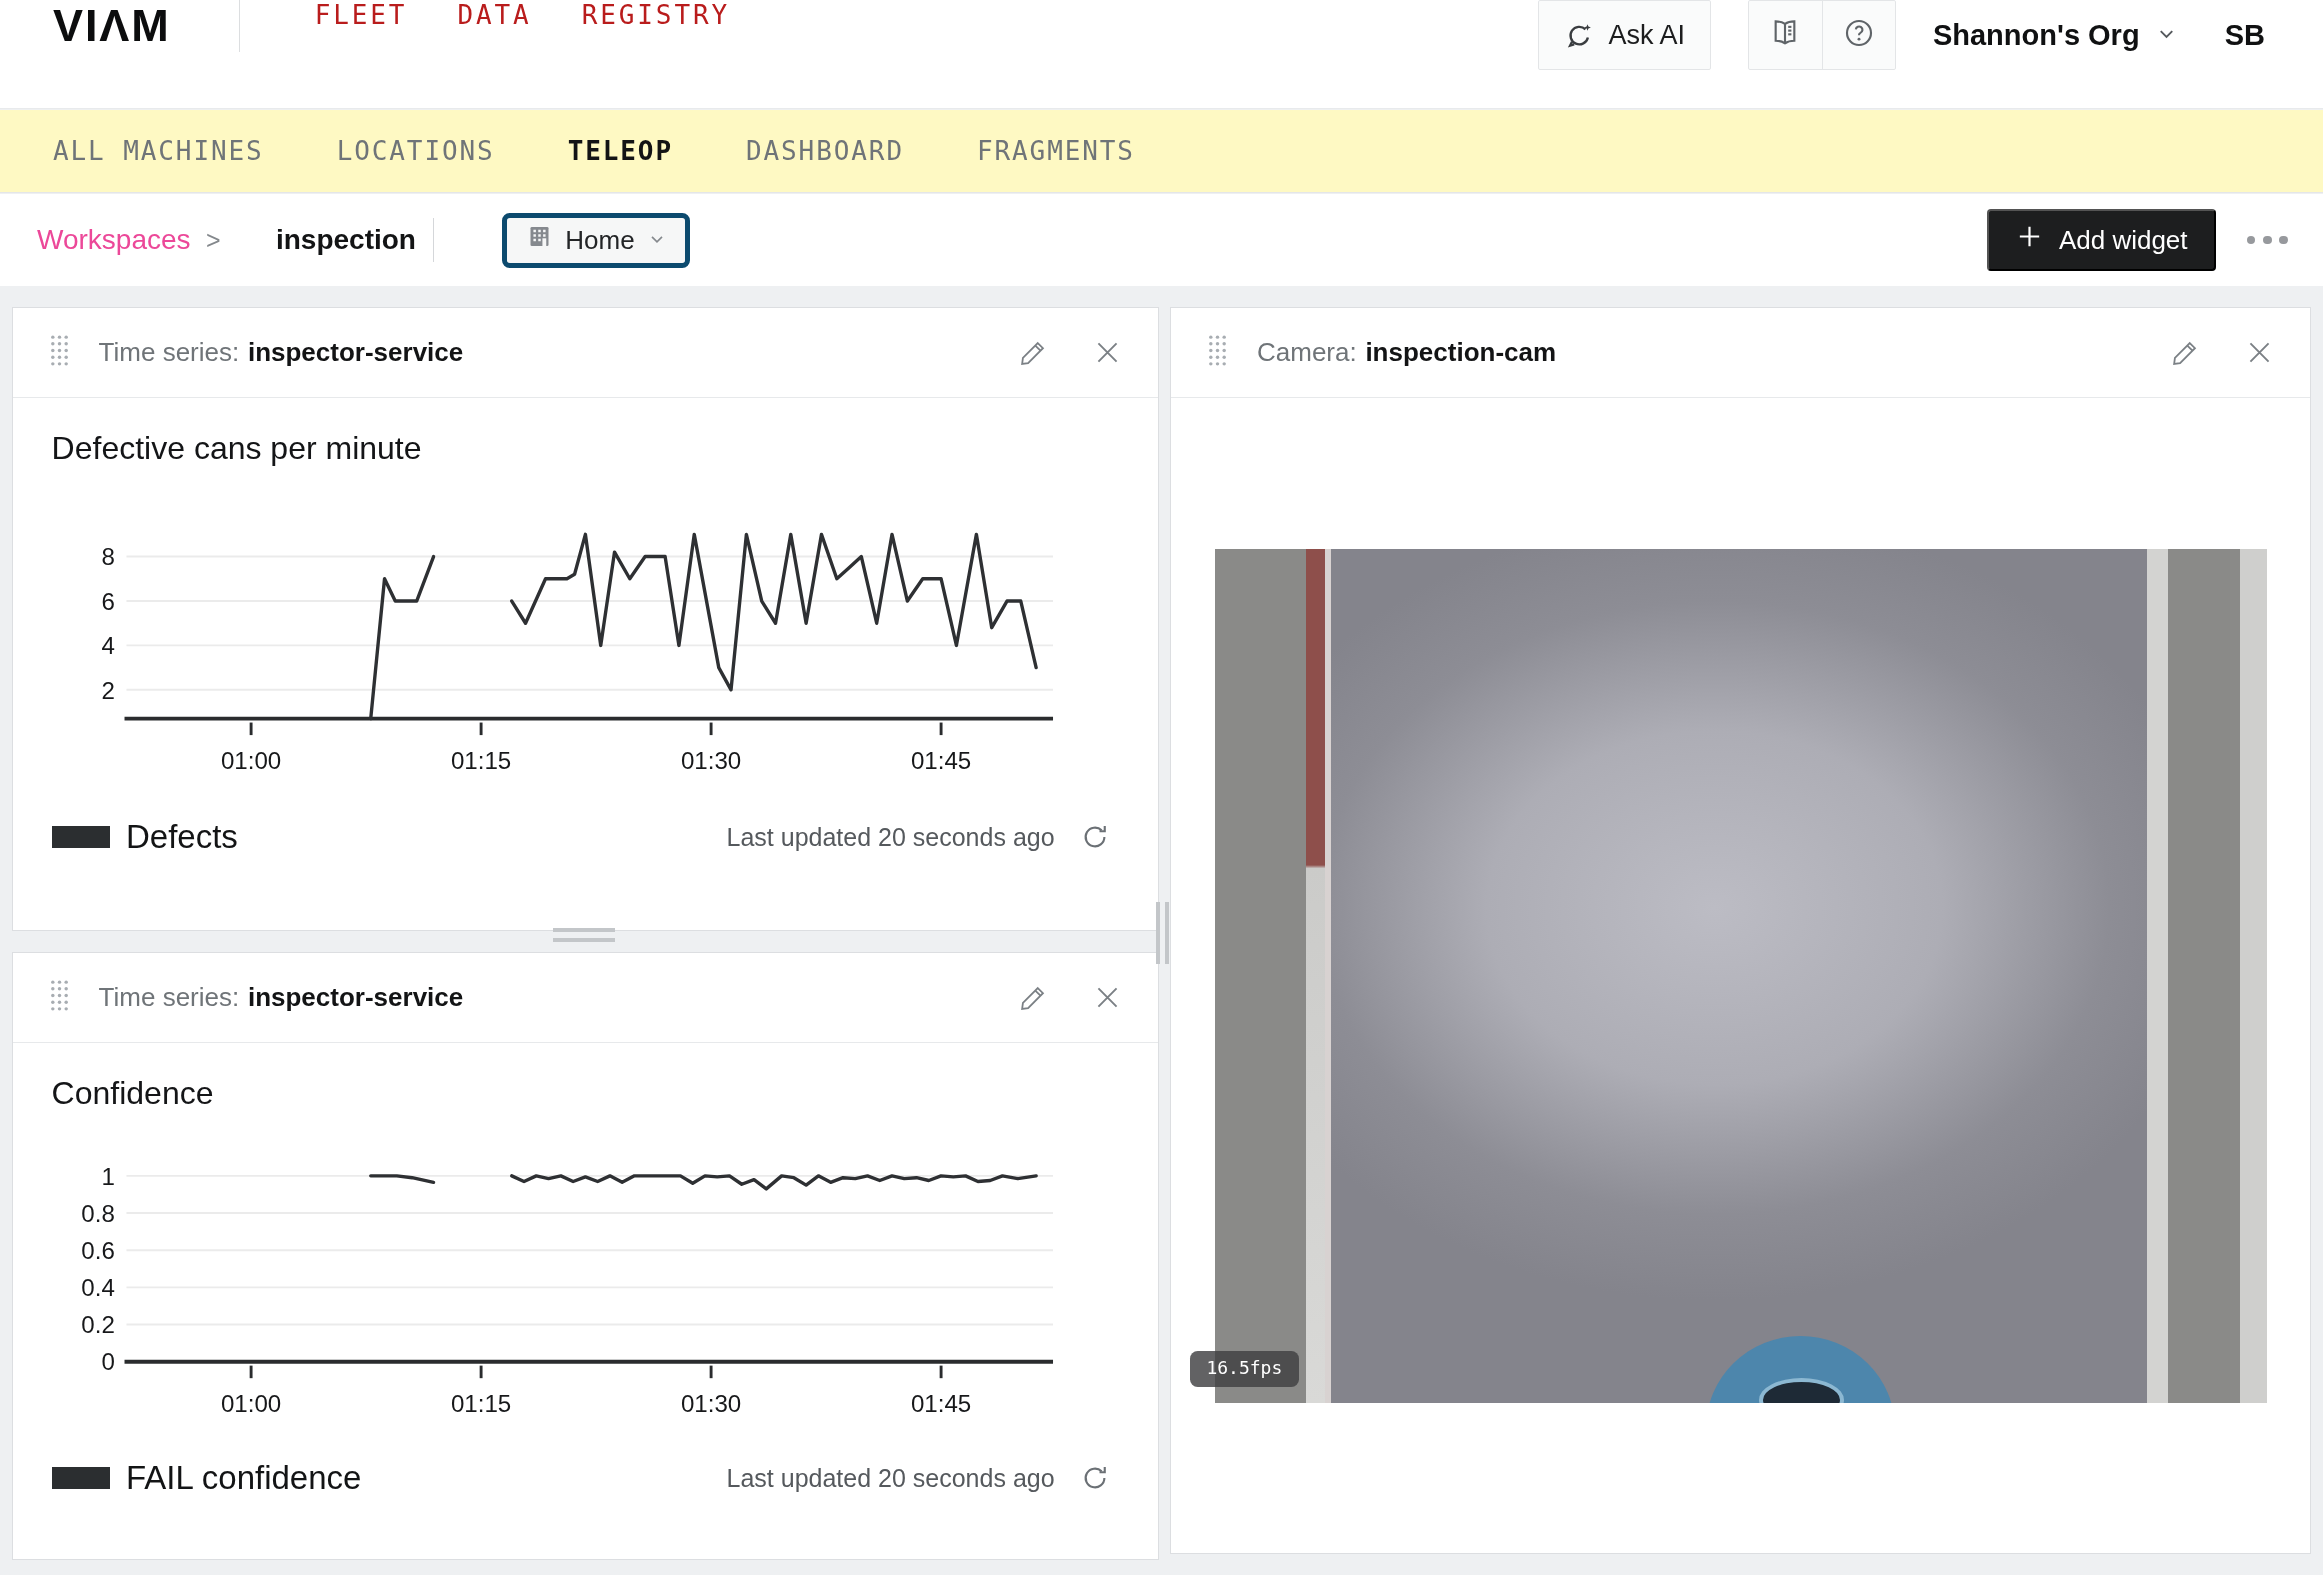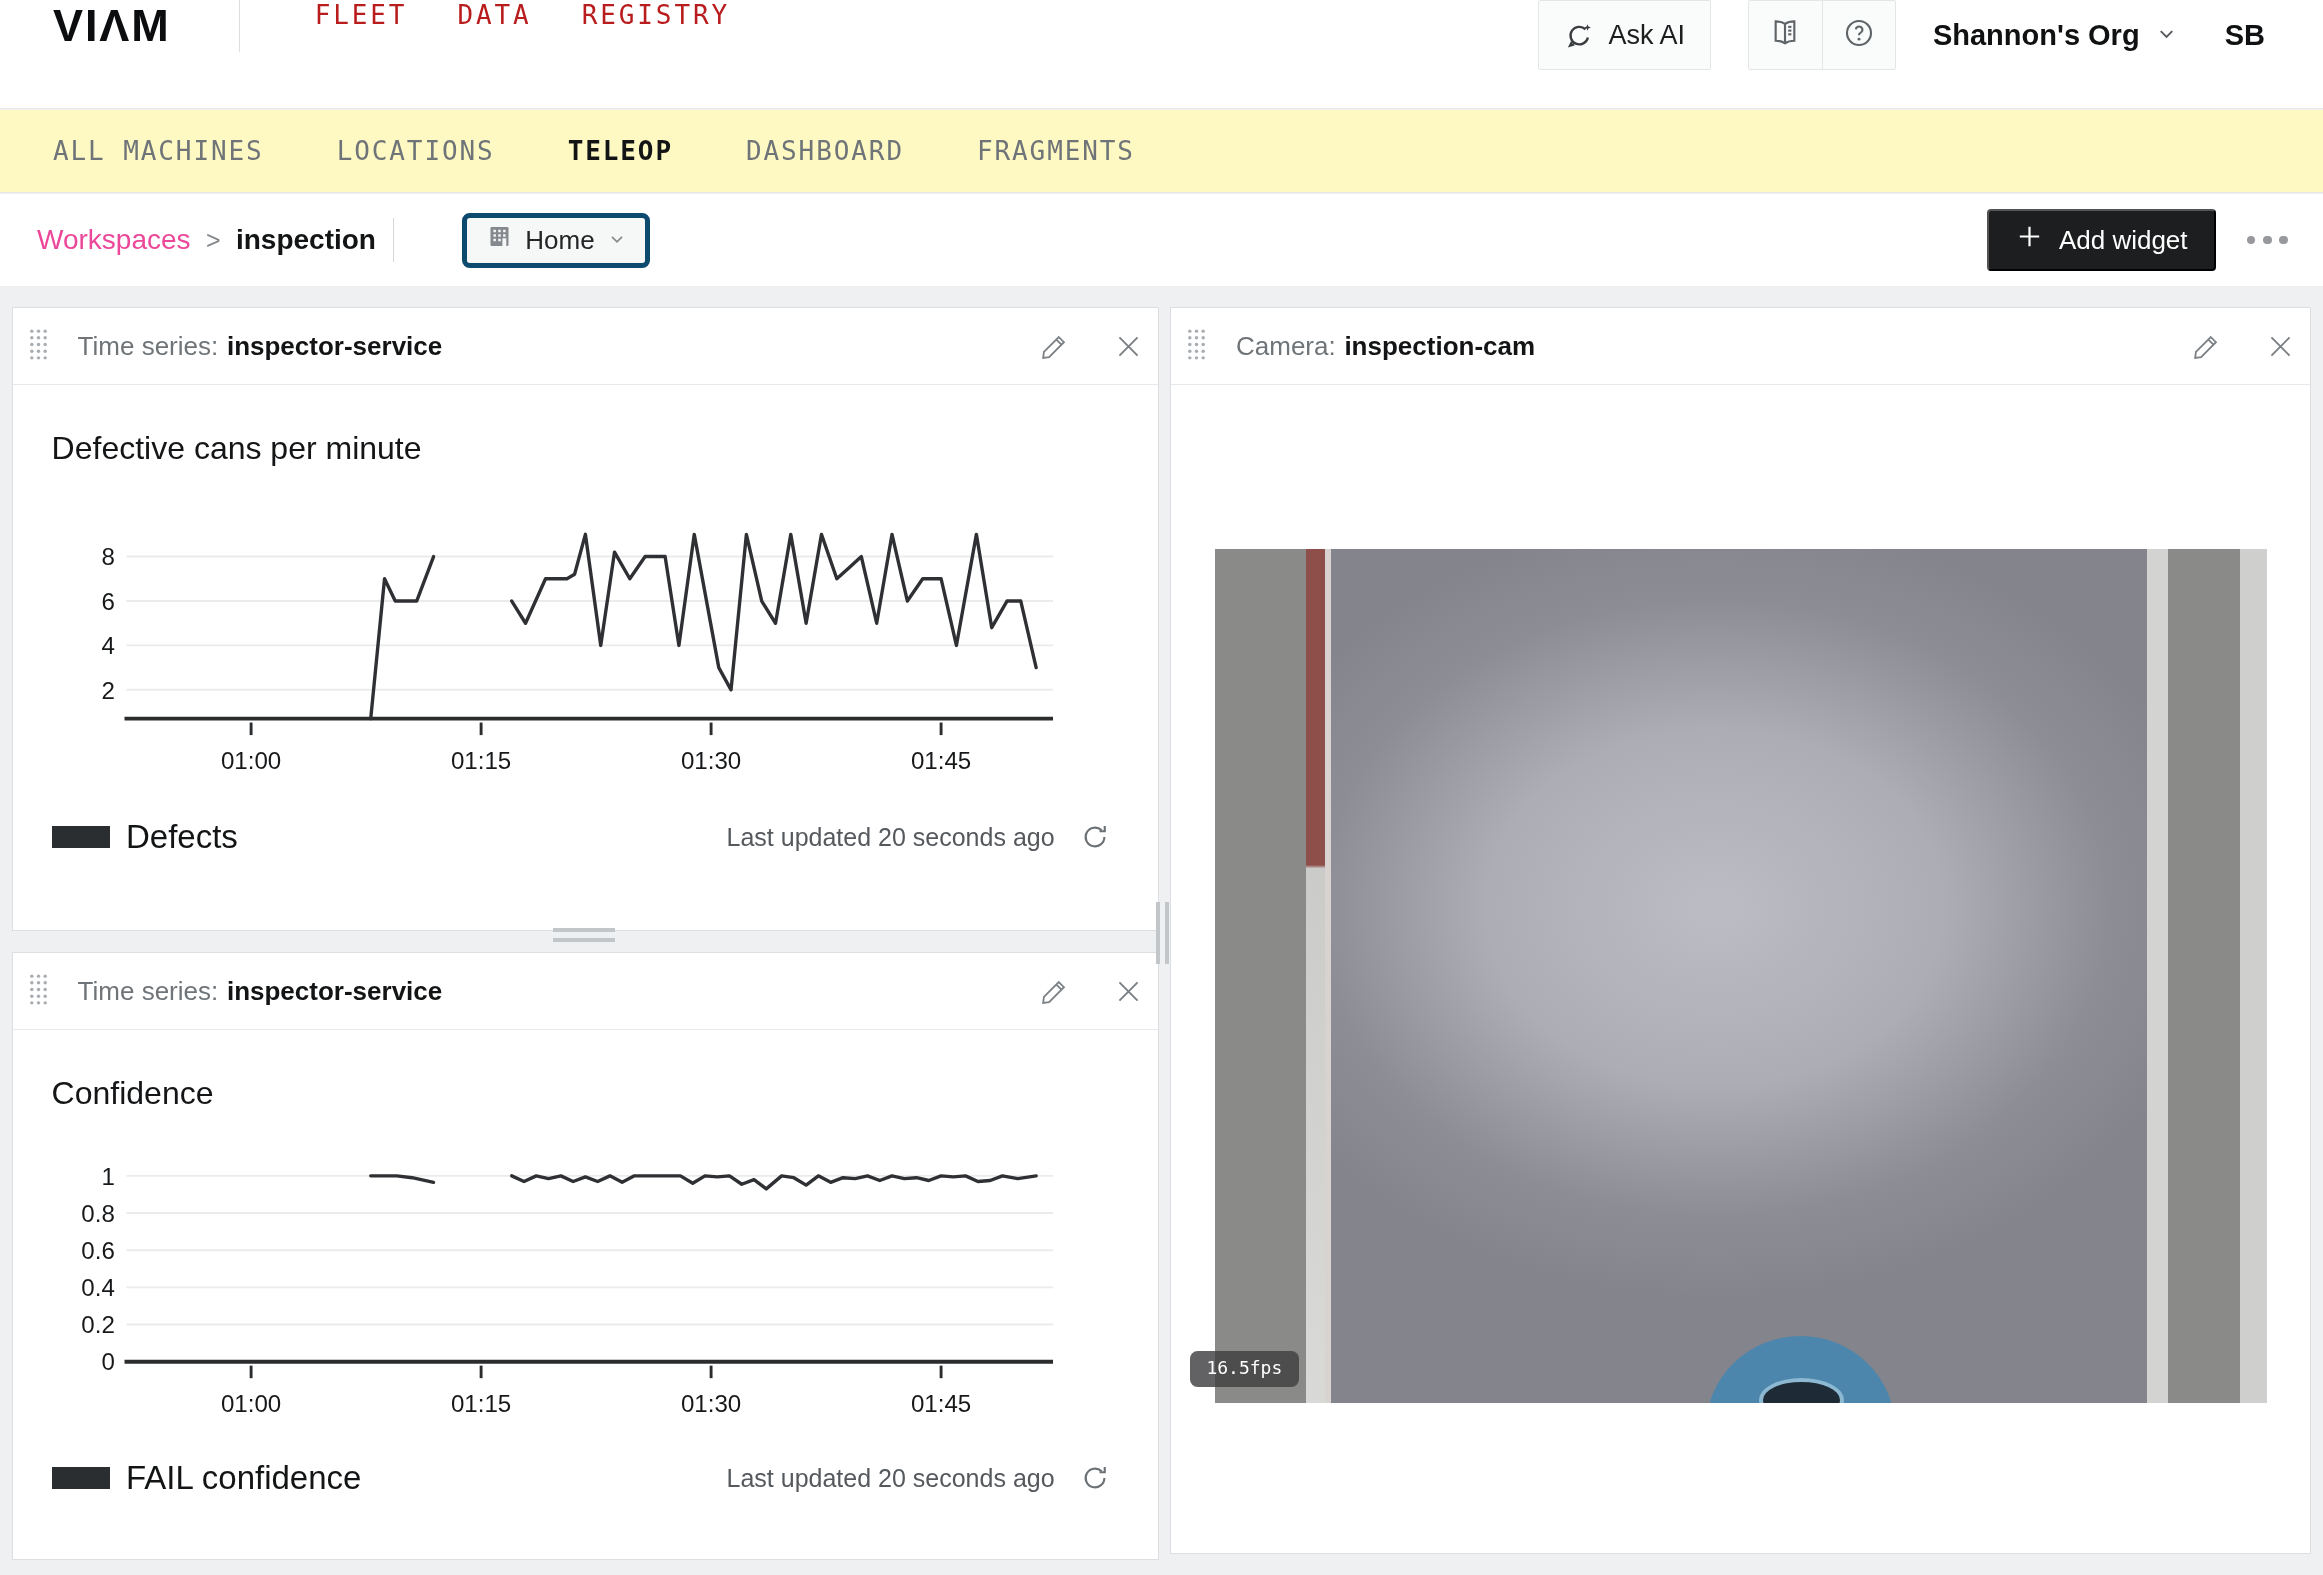--- a/index.html
+++ b/index.html
@@ -23,35 +23,35 @@
   
   .tabs { position:absolute; top:110px; left:0; right:0; height:83px; background:#fef9c3; border-bottom:1px solid #e4e6e8; display:flex; align-items:center; padding-left:53px; gap:73px; font-family:"DejaVu Sans Mono", monospace; font-size:26px; letter-spacing:1.9px; color:#6f7478; }
   .tab { cursor:pointer; }
   .tab.active { color:#131415; font-weight:700; }
 
   
   .toolbar { position:absolute; top:194px; left:0; right:0; height:92px; background:#ffffff; display:flex; align-items:center; }
   .crumb { display:flex; align-items:center; margin-left:37px; font-size:28px; }
   .crumb-root { color:#ec4899;text-align:right; }
   .crumb-sep { color:#84888c; margin:0 15.4px; font-size:25px; }
-  .crumb-cur { font-weight:700; color:#131415; }
+  .crumb-cur { font-weight:700; color:#131415;margin-left:40px; }
   .crumb-divider { width:1px; height:44px; background:#d5d7da; margin-left:17.4px; }
   .home-btn { display:flex; align-items:center; gap:12.6px; height:55px; margin-left:68px; padding:0 18.3px; border:5px solid #0c4a6e; background:#f6f7f7; border-radius:7.7px; font-size:26px; color:#232527; }
   .machine-pill { display:flex; align-items:center; gap:12.6px; height:56px; margin-left:37px; padding:0 20px; background:#e4f4e3; border:1px solid #97d197; border-radius:9.7px; font-size:26px; color:#283a2c; }
   .tspacer { flex:1; }
   .add-widget { display:flex; align-items:center; gap:14.5px; height:62px; padding:0 26px; background:#1d1e1f; color:#ffffff; border-radius:3.9px; font-size:26px; }
   .more-btn { display:flex; gap:7.7px; margin:0 35px 0 31px; align-items:center; height:39px; }
   .more-btn i { width:8.7px; height:8.7px; border-radius:50%; background:#97999d; }
 
   
   .widget { position:absolute; background:#ffffff; border:1px solid #dcdee1; }
   #w1 { left:11.6px; top:307px; width:1147px; height:624px; }
   #w2 { left:11.6px; top:952px; width:1147px; height:608px; }
   #wc { left:1170px; top:307px; width:1141px; height:1247px; }
-  .whead { height:77px; border-bottom:1px solid #e7e9eb; display:flex; align-items:center; padding:0 15px; }
+  .whead { height:90px; border-bottom:1px solid #e7e9eb; display:flex; align-items:center; padding:0 36px; }
   .drag { margin-right:29px; color:#a8adb2; }
   .wtitle { font-size:26px; color:#6f7478; white-space:pre; }
   .wname { font-size:26px; font-weight:700; color:#131415; margin-left:8.7px; }
   .hspacer { flex:1; }
   .hicon { color:#7b8085; display:flex; align-items:center; }
   .hicon.close { margin-left:46px; }
 
   .chart-title { position:absolute; left:39px; top:122px; font-size:32px; color:#141517; }
   svg.chart { position:absolute; left:15.4px; top:174px; width:1081px; height:290px; }
   .legend { position:absolute; left:39px; right:48px; top:510px; display:flex; align-items:center; }

